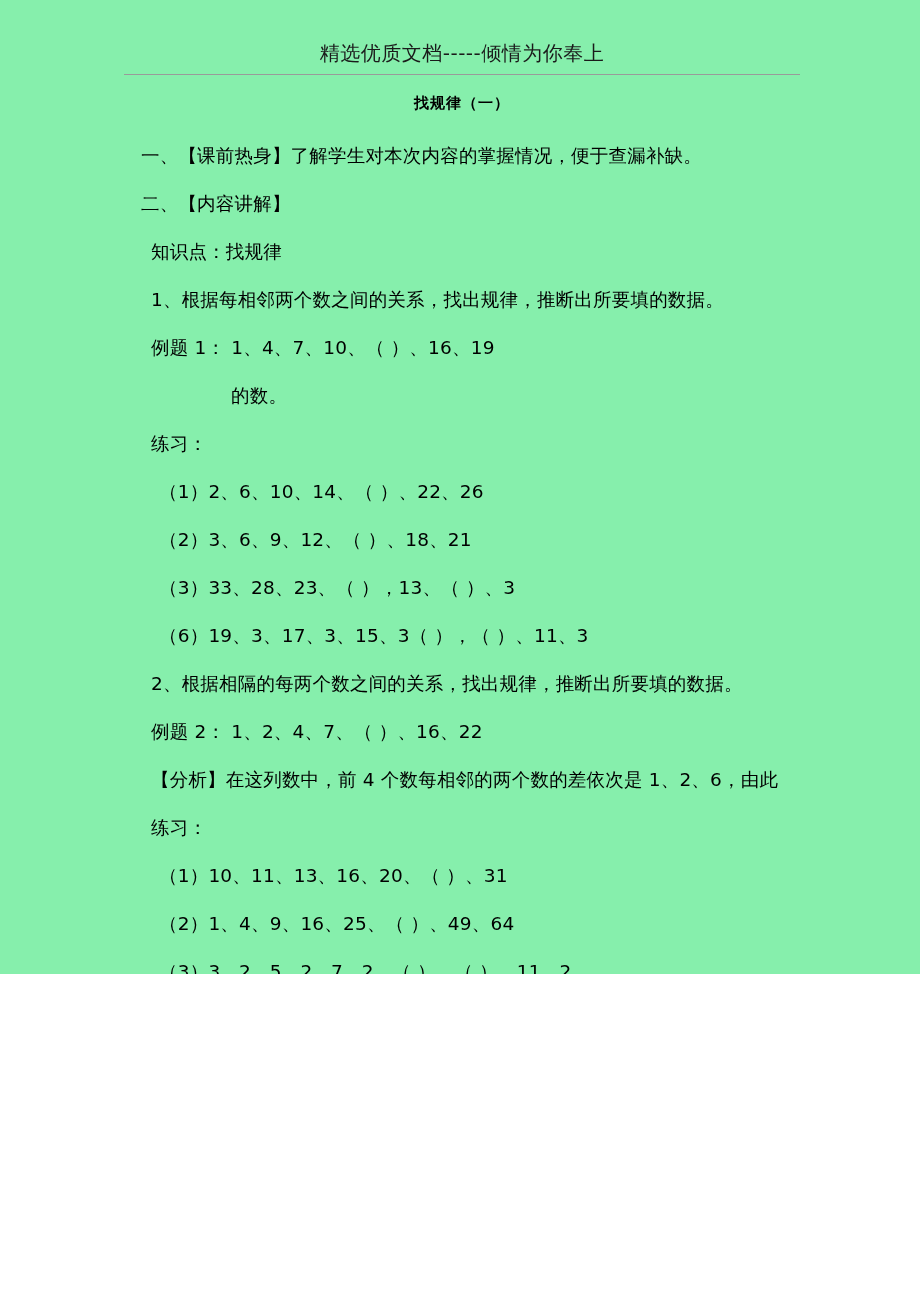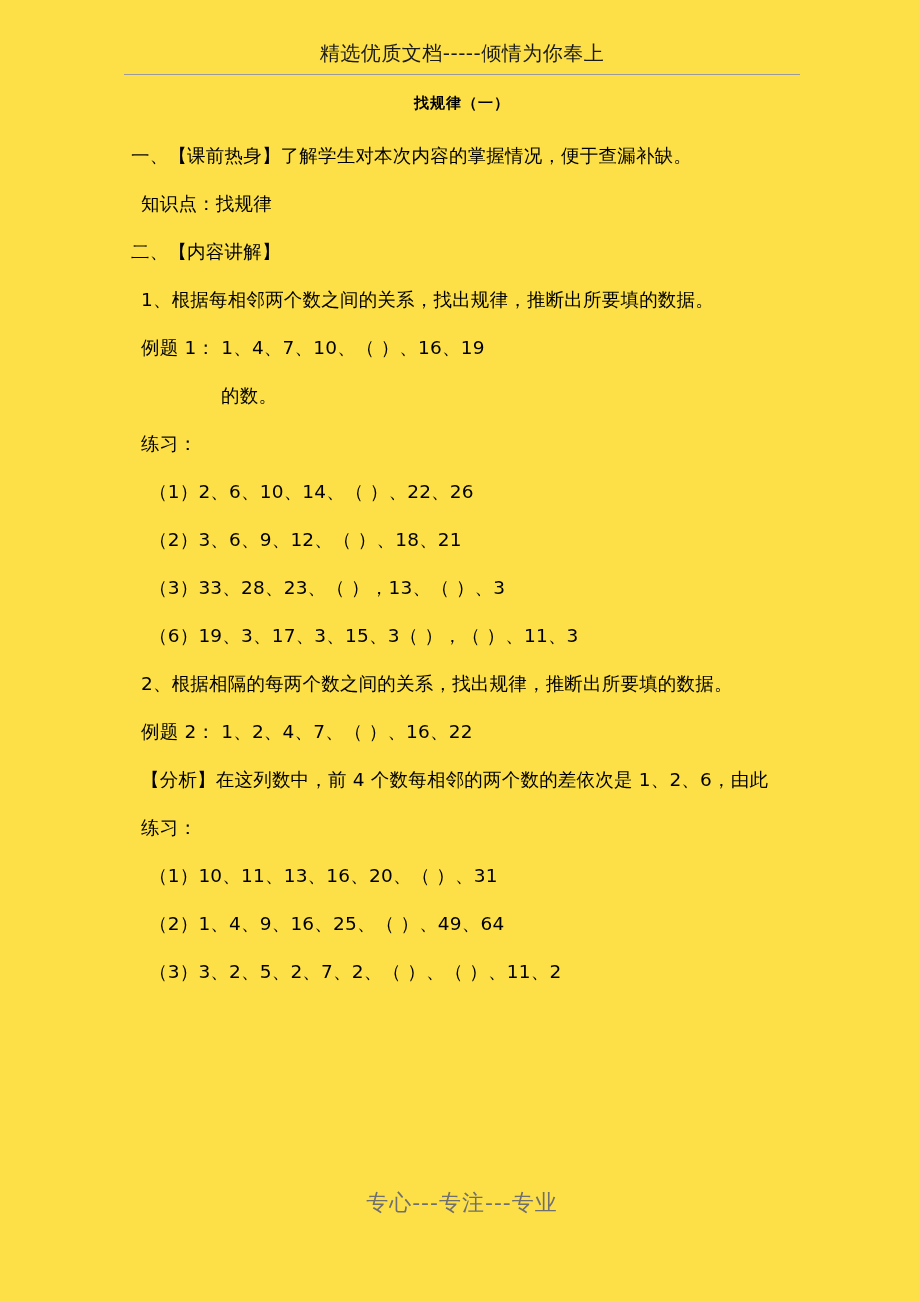--- a/index.html
+++ b/index.html
@@ -8,23 +8,23 @@
     padding: 0;
     background: #ffffff;
   }
   body {
     font-family: "DejaVu Sans", "Liberation Sans", sans-serif;
     color: #000000;
   }
   .page {
     position: relative;
     width: 920px;
-    height: 1302px;
+    height: 974px;
     margin: 0 auto;
-    background: #fde047;
+    background: #86efac;
     overflow: hidden;
     box-sizing: border-box;
   }
 
   
   .header {
     position: absolute;
     top: 40px;
     left: 124px;
     width: 676px;
@@ -56,21 +56,21 @@
     font-size: 15px;
     line-height: 30px;
     font-weight: bold;
     letter-spacing: 1px;
   }
 
   
   .content {
     position: absolute;
     top: 132px;
-    left: 131px;
+    left: 141px;
     width: 690px;
   }
   .line {
     font-size: 18.5px;
     line-height: 48px;
     letter-spacing: 0.2px;
     white-space: nowrap;
   }
 
   
@@ -105,23 +105,23 @@
     <div class="header-text">精选优质文档-----倾情为你奉上</div>
   </div>
   <div class="header-rule"></div>
 
   <div class="doc-title">找规律（一）</div>
 
   <div class="content">
 
     <div class="line indent-1">一、【课前热身】了解学生对本次内容的掌握情况，便于查漏补缺。</div>
 
+    <div class="line indent-1">二、【内容讲解】</div>
+
     <div class="line indent-2">知识点：找规律</div>
-
-    <div class="line indent-1">二、【内容讲解】</div>
 
     <div class="line indent-2">1、根据每相邻两个数之间的关系，找出规律，推断出所要填的数据。</div>
 
     <div class="line indent-2">例题 1： 1、4、7、10、（      ）、16、19</div>
 
     <div class="line hang">的数。</div>
 
     <div class="line indent-2">练习：</div>
 
     <div class="line indent-list">

